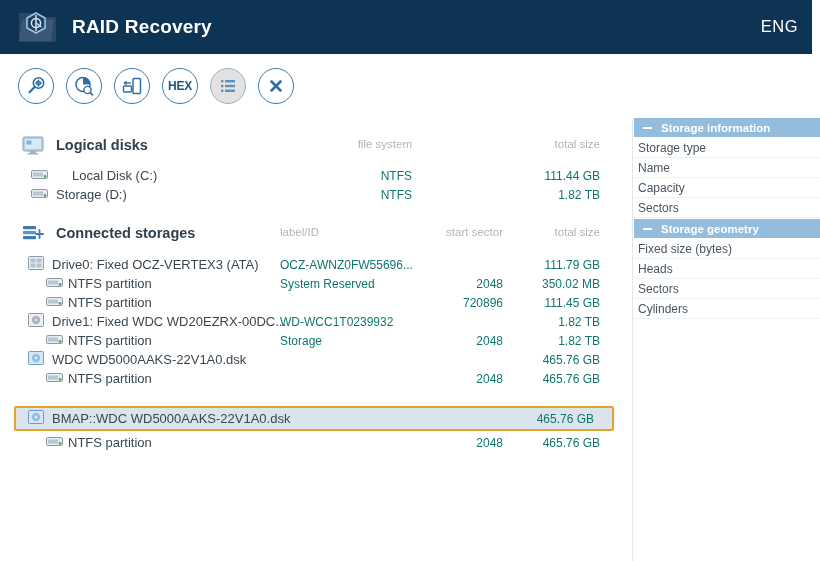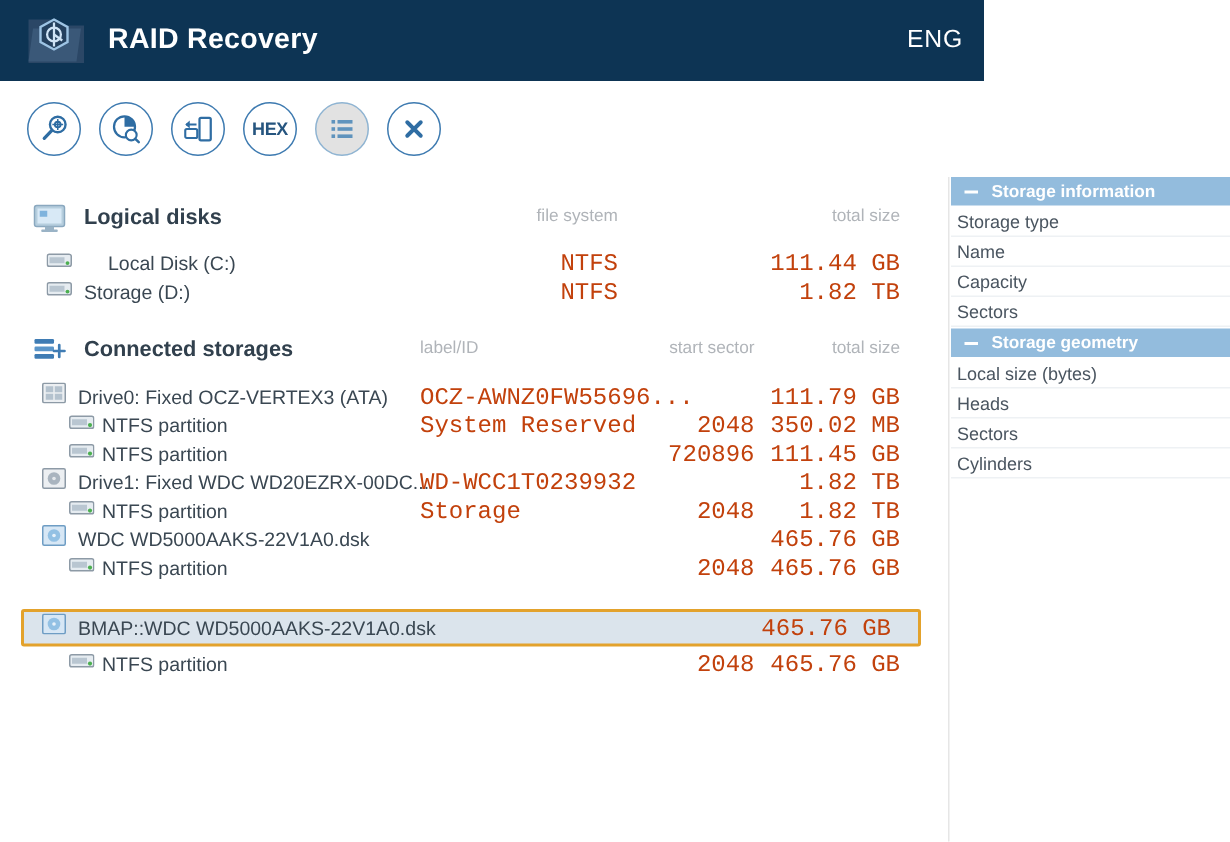--- a/index.html
+++ b/index.html
@@ -5,21 +5,21 @@
   * { box-sizing: border-box; margin: 0; padding: 0; }
   html, body {
     width: 820px; height: 561px;
     background: #ffffff;
     font-family: "Liberation Sans", "DejaVu Sans", sans-serif;
     overflow: hidden;
   }
 
   
   #titlebar {
-    position: absolute; left: 0; top: 0; width: 656px; height: 54px;
+    position: absolute; left: 0; top: 0; width: 812px; height: 54px;
     background: #0d3454;
     display: flex; align-items: center;
   }
   #logo-wrap { width: 56px; height: 54px; position: relative; margin-left: 14px; flex: none; }
   #logo-wrap svg { position: absolute; left: 0; top: 3px; }
   #app-title {
     color: #ffffff; font-size: 19px; font-weight: bold;
     letter-spacing: .2px; margin-left: 2px; white-space: nowrap;
   }
   #menu { display: flex; align-items: center; margin-left: 67px; }
@@ -86,23 +86,22 @@
     background: #dbe4ec;
     border: 2px solid #e3a22c;
     border-radius: 2px;
     height: 25px;
   }
   .row .r-icon { flex: none; position: relative; }
   .row .r-label {
     font-size: 13px; color: #3a4752; white-space: nowrap;
   }
   .row .cell {
-    position: absolute; font-size: 16px; color: #c2410c; text-align: right;
+    position: absolute; font-size: 12px; color: #0f766e; text-align: right;
     white-space: nowrap;
-    font-family: Liberation Mono, monospace;
   }
   .row .cell.lbl { text-align: left; }
 
   
   #side {
     position: absolute; left: 634px; top: 118px; width: 186px; height: 443px;
     background: #ffffff;
   }
   .grp-head {
     height: 19px; background: #93bcdd; display: flex; align-items: center;
@@ -406,21 +405,21 @@
   </div>
   <div class="prop-row">
     <span class="p-name">Sectors</span>
   </div>
 
   <div class="grp-head" style="margin-top:1px;">
     <span class="minus"></span>
     <span class="grp-title">Storage geometry</span>
   </div>
   <div class="prop-row">
-    <span class="p-name">Local size (bytes)</span>
+    <span class="p-name">Fixed size (bytes)</span>
   </div>
   <div class="prop-row">
     <span class="p-name">Heads</span>
   </div>
   <div class="prop-row">
     <span class="p-name">Sectors</span>
   </div>
   <div class="prop-row">
     <span class="p-name">Cylinders</span>
   </div>

